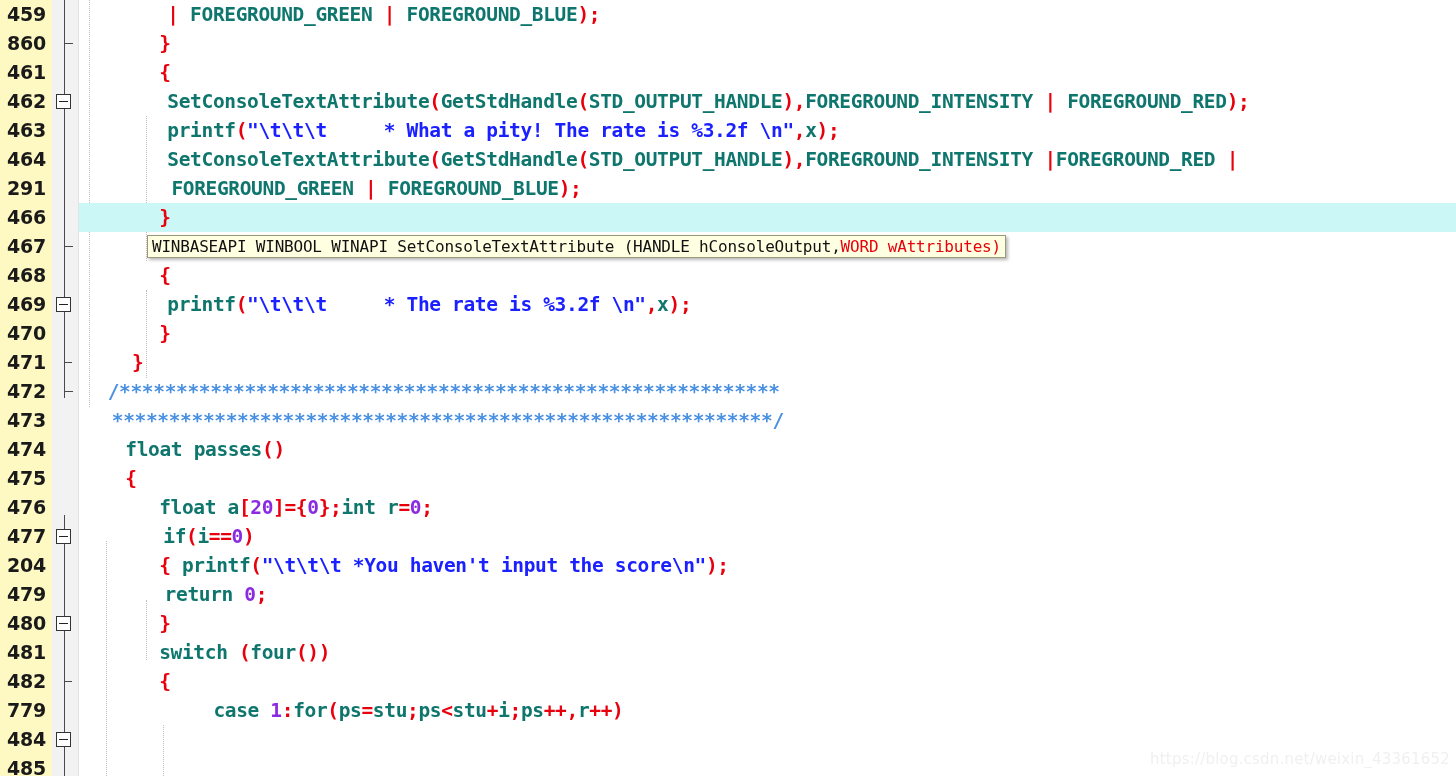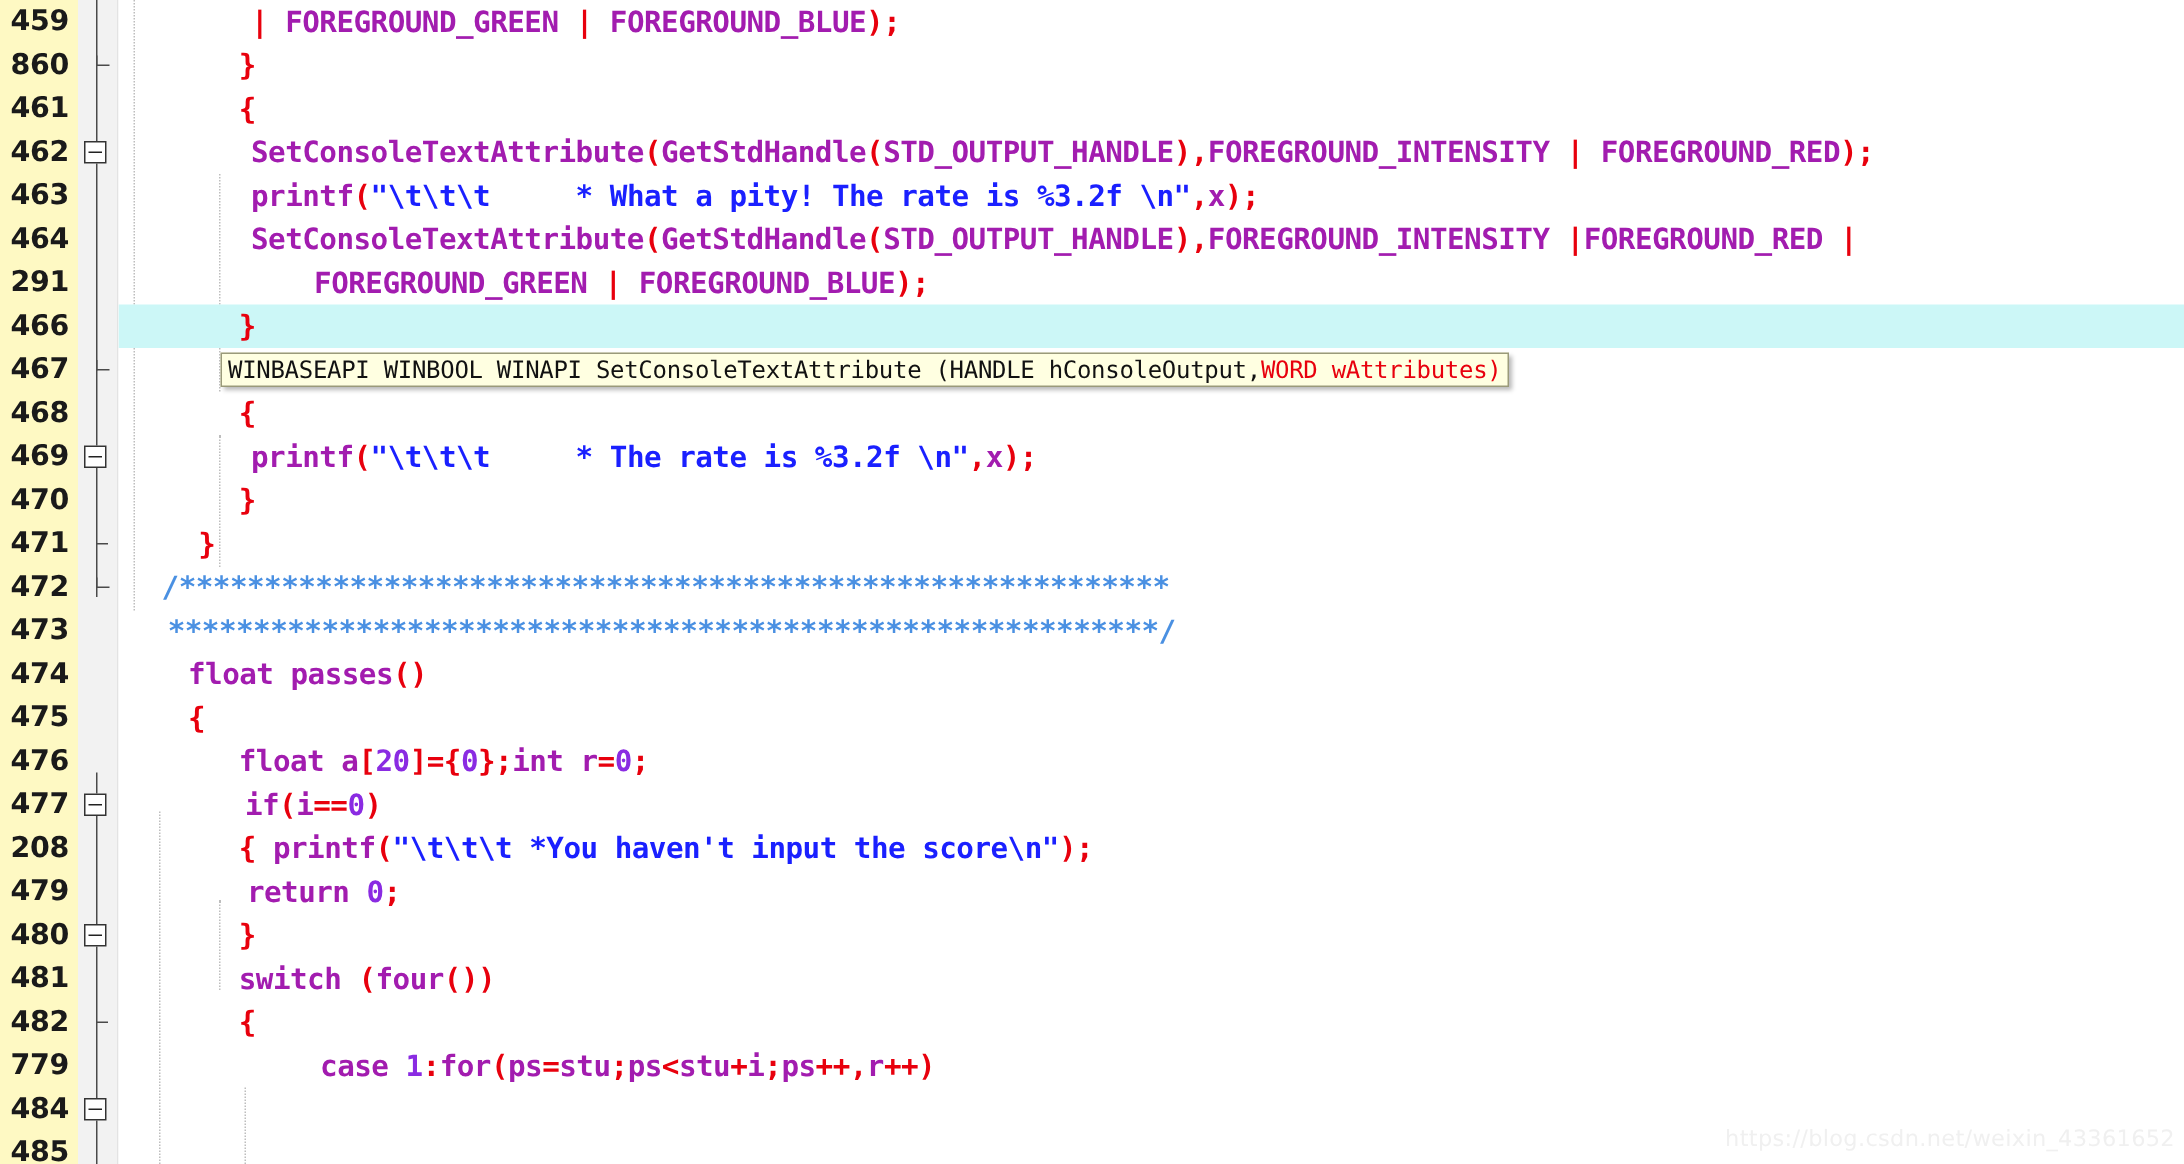--- a/index.html
+++ b/index.html
@@ -55,21 +55,21 @@
   .guide{
     position:absolute;width:0;border-left:1px dotted #bdbdbd;
   }
   .lines{position:absolute;left:0;top:0;right:0;}
   .cl{
     height:29px;line-height:29px;white-space:pre;
     font-family:"DejaVu Sans Mono","Liberation Mono",monospace;
     font-size:19.5px;font-weight:bold;color:#111111;
     letter-spacing:-0.35px;position:relative;
   }
-  .pl{color:#a21caf;}
+  .pl{color:#0f766e;}
   .op{color:#e8000d;}
   .str{color:#1a20ff;}
   .num{color:#8a2be2;}
   .cmt{color:#4a90e2;font-weight:bold;}
   .cjk{
     font-family:"DejaVu Serif","Liberation Serif",serif;
     font-style:italic;color:#6aa9e9;font-size:22px;font-weight:normal;
   }
   
   .tooltip{
@@ -106,21 +106,21 @@
       <div class="lnum">468</div>
       <div class="lnum">469</div>
       <div class="lnum">470</div>
       <div class="lnum">471</div>
       <div class="lnum">472</div>
       <div class="lnum">473</div>
       <div class="lnum">474</div>
       <div class="lnum">475</div>
       <div class="lnum">476</div>
       <div class="lnum">477</div>
-      <div class="lnum">208</div>
+      <div class="lnum">204</div>
       <div class="lnum">479</div>
       <div class="lnum">480</div>
       <div class="lnum">481</div>
       <div class="lnum">482</div>
       <div class="lnum">779</div>
       <div class="lnum">484</div>
       <div class="lnum">485</div>
     </div>
 
   <div class="foldmargin" id="foldmargin">
@@ -148,21 +148,21 @@
         <div class="guide" style="left: 67px; top: 600px; height: 60px;"></div>
       </div>
     <div id="hlrow" class="hl-row" style="top: 203px;"></div>
     <div class="lines" id="lines">
         <div class="cl" style="padding-left: 88.33px;"><span class="op">|</span><span class="pl"> FOREGROUND_GREEN </span><span class="op">|</span><span class="pl"> FOREGROUND_BLUE</span><span class="op">);</span></div>
         <div class="cl" style="padding-left: 80.2px;"><span class="op">}</span></div>
         <div class="cl" style="padding-left: 80.2px;"><span class="op">{</span></div>
         <div class="cl" style="padding-left: 88.33px;"><span class="pl">SetConsoleTextAttribute</span><span class="op">(</span><span class="pl">GetStdHandle</span><span class="op">(</span><span class="pl">STD_OUTPUT_HANDLE</span><span class="op">),</span><span class="pl">FOREGROUND_INTENSITY </span><span class="op">|</span><span class="pl"> FOREGROUND_RED</span><span class="op">);</span></div>
         <div class="cl" style="padding-left: 88.33px;"><span class="pl">printf</span><span class="op">(</span><span class="str">"\t\t\t</span><span class="str">     * What a pity! The rate is %3.2f \n"</span><span class="op">,</span><span class="pl">x</span><span class="op">);</span></div>
         <div class="cl" style="padding-left: 88.33px;"><span class="pl">SetConsoleTextAttribute</span><span class="op">(</span><span class="pl">GetStdHandle</span><span class="op">(</span><span class="pl">STD_OUTPUT_HANDLE</span><span class="op">),</span><span class="pl">FOREGROUND_INTENSITY </span><span class="op">|</span><span class="pl">FOREGROUND_RED </span><span class="op">|</span></div>
-        <div class="cl" style="padding-left: 92.395px; margin-left: 38px;"><span class="pl">FOREGROUND_GREEN </span><span class="op">|</span><span class="pl"> FOREGROUND_BLUE</span><span class="op">);</span></div>
+        <div class="cl" style="padding-left: 92.395px;"><span class="pl">FOREGROUND_GREEN </span><span class="op">|</span><span class="pl"> FOREGROUND_BLUE</span><span class="op">);</span></div>
         <div class="cl" style="padding-left: 80.2px;"><span class="op">}</span></div>
         <div class="cl" style="padding-left: 80.2px;"><span class="pl">else</span></div>
         <div class="cl" style="padding-left: 80.2px;"><span class="op">{</span></div>
         <div class="cl" style="padding-left: 88.33px;"><span class="pl">printf</span><span class="op">(</span><span class="str">"\t\t\t</span><span class="str">     * The rate is %3.2f \n"</span><span class="op">,</span><span class="pl">x</span><span class="op">);</span></div>
         <div class="cl" style="padding-left: 80.2px;"><span class="op">}</span></div>
         <div class="cl" style="padding-left: 53.1px;"><span class="op">}</span></div>
         <div class="cl" style="padding-left: 28.71px;"><span class="cmt">/**********************************************************</span></div>
         <div class="cl" style="padding-left: 32.775px;"><span class="cmt">**********************************************************/</span></div>
         <div class="cl" style="padding-left: 46.325px;"><span class="pl">float passes</span><span class="op">()</span></div>
         <div class="cl" style="padding-left: 46.325px;"><span class="op">{</span></div>

